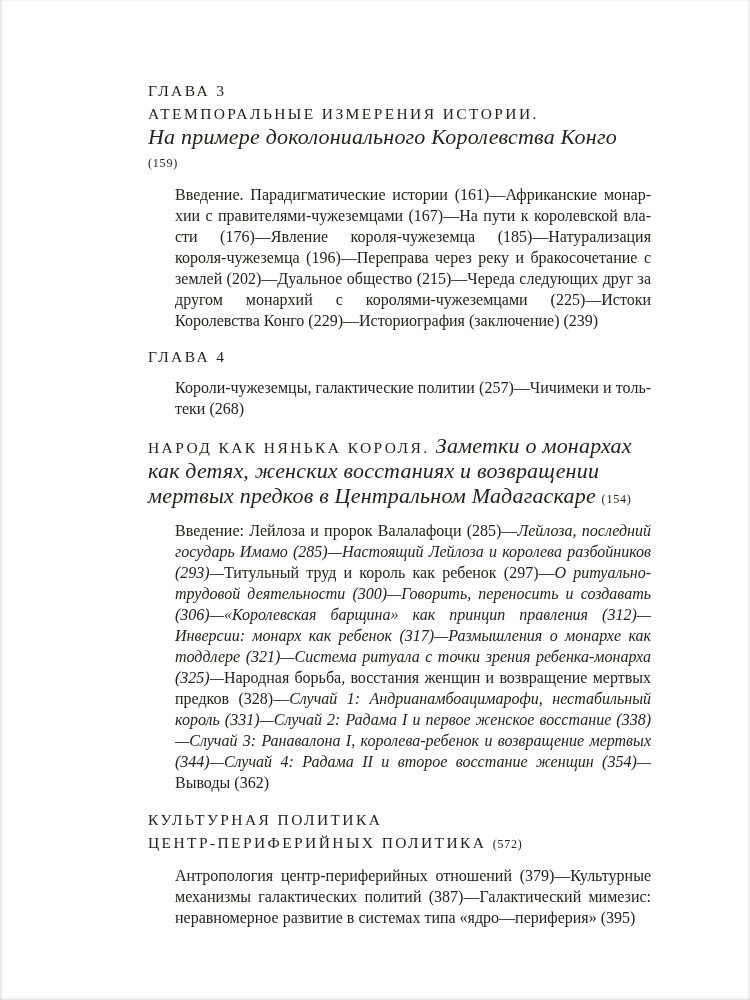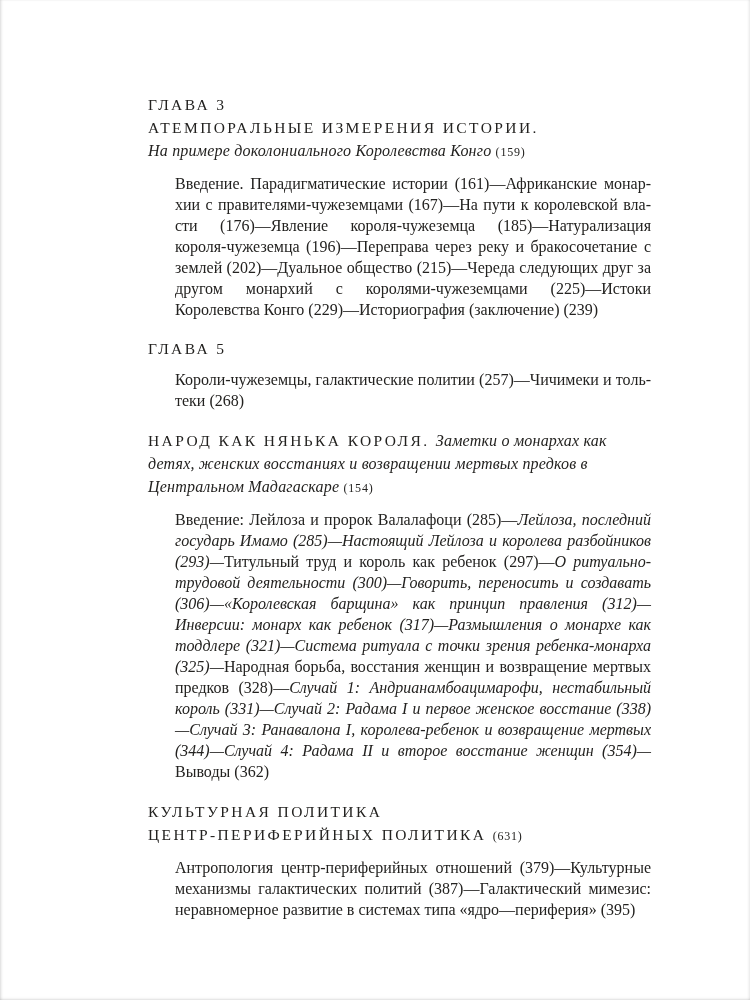--- a/index.html
+++ b/index.html
@@ -16,38 +16,38 @@
     box-sizing: border-box;
     padding: 76px 99px 0 148px;
     box-shadow:
       inset 2px 0 3px -1px rgba(0,0,0,0.14),
       inset -2px 0 3px -1px rgba(0,0,0,0.09),
       inset 0 -2px 3px -1px rgba(0,0,0,0.10);
     font-family: "Liberation Serif", "DejaVu Serif", serif;
     color: #232220;
     overflow: hidden;
   }
-  .chapter { margin: 18px 0 15px 0; }
+  .chapter { margin: 4px 0 15px 0; }
   .ch-label {
     font-size: 15.5px;
     letter-spacing: 2.4px;
     line-height: 22px;
     white-space: nowrap;
   }
   .ch-title {
     margin: 0;
     font-weight: normal;
     font-size: 15.5px;
     letter-spacing: 2.4px;
     line-height: 23px;
   }
   .seg-caps { letter-spacing: 2.4px; }
   .seg-it {
     font-style: italic;
-    font-size: 16px;
+    font-size: 22px;
     letter-spacing: 0.2px;
   }
   .seg-num {
     font-style: normal;
     font-size: 12px;
     letter-spacing: 0.8px;
   }
   .ch-entries {
     margin: 9px 0 0 27px;
     width: 476px;
@@ -63,24 +63,24 @@
 </head>
 <body>
 
 <main class="page-frame" id="toc-root">
     <section class="chapter">
       <div class="ch-label">ГЛАВА 3</div>
       <h2 class="ch-title"><span class="seg-caps">АТЕМПОРАЛЬНЫЕ ИЗМЕРЕНИЯ ИСТОРИИ.</span><br><span class="seg-it">На примере доколониального Королевства Конго </span><span class="seg-num">(159)</span></h2>
       <p class="ch-entries"><span class="seg-reg">Введение. Парадигматические истории (161)—Африканские монар­хии с правителями-чужеземцами (167)—На пути к королевской вла­сти (176)—Явление короля-чужеземца (185)—Натурализация короля-чужеземца (196)—Переправа через реку и бракосочетание с зем­лей (202)—Дуальное общество (215)—Череда следующих друг за другом монархий с королями-чужеземцами (225)—Истоки Королевства Кон­го (229)—Историография (заключение) (239)</span></p>
     </section>
     <section class="chapter">
-      <div class="ch-label">ГЛАВА 5</div>
+      <div class="ch-label">ГЛАВА 4</div>
       <p class="ch-entries"><span class="seg-reg">Короли-чужеземцы, галактические политии (257)—Чичимеки и толь­теки (268)</span></p>
     </section>
     <section class="chapter">
       <h2 class="ch-title"><span class="seg-caps">НАРОД КАК НЯНЬКА КОРОЛЯ. </span><span class="seg-it">Заметки о монархах как детях, женских восстаниях и возвращении мертвых предков в Центральном Мадагаскаре </span><span class="seg-num">(154)</span></h2>
       <p class="ch-entries"><span class="seg-reg">Введение: Лейлоза и пророк Валалафоци (285)—</span><span class="seg-ital">Лейлоза, последний го­сударь Имамо (285)—Настоящий Лейлоза и королева разбойников (293)—</span><span class="seg-reg">Титульный труд и король как ребенок (297)—</span><span class="seg-ital">О ритуально-трудовой дея­тельности (300)—Говорить, переносить и создавать (306)—«Коро­левская барщина» как принцип правления (312)—Инверсии: монарх как ребенок (317)—Размышления о монархе как тоддлере (321)—Система ри­туала с точки зрения ребенка-монарха (325)—</span><span class="seg-reg">Народная борьба, восста­ния женщин и возвращение мертвых предков (328)—</span><span class="seg-ital">Случай 1: Андриа­намбоацимарофи, нестабильный король (331)—Случай 2: Радама I и пер­вое женское восстание (338)—Случай 3: Ранавалона I, королева-ребенок и возвращение мертвых (344)—Случай 4: Радама II и второе восстание женщин (354)—</span><span class="seg-reg">Выводы (362)</span></p>
     </section>
     <section class="chapter">
-      <h2 class="ch-title"><span class="seg-caps">КУЛЬТУРНАЯ ПОЛИТИКА</span><br><span class="seg-caps">ЦЕНТР-ПЕРИФЕРИЙНЫХ ПОЛИТИКА </span><span class="seg-num">(631)</span></h2>
+      <h2 class="ch-title"><span class="seg-caps">КУЛЬТУРНАЯ ПОЛИТИКА</span><br><span class="seg-caps">ЦЕНТР-ПЕРИФЕРИЙНЫХ ПОЛИТИКА </span><span class="seg-num">(572)</span></h2>
       <p class="ch-entries"><span class="seg-reg">Антропология центр-периферийных отношений (379)—Культурные ме­ханизмы галактических политий (387)—Галактический мимезис: нерав­номерное развитие в системах типа «ядро—периферия» (395)</span></p>
     </section>
   </main>
 
 </body></html>

